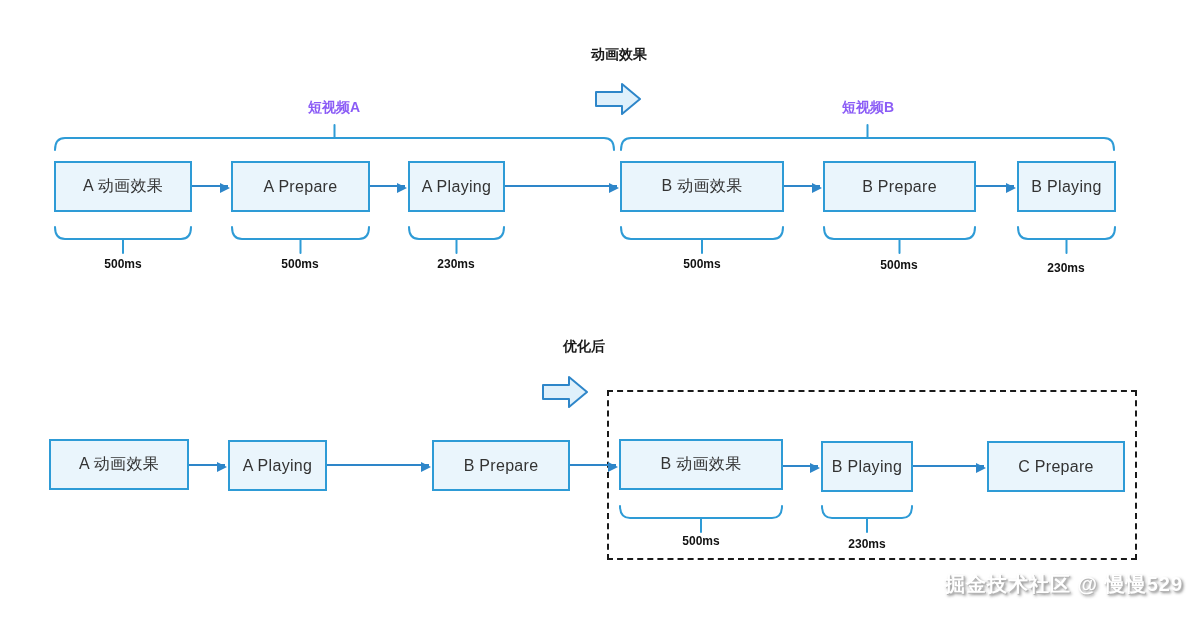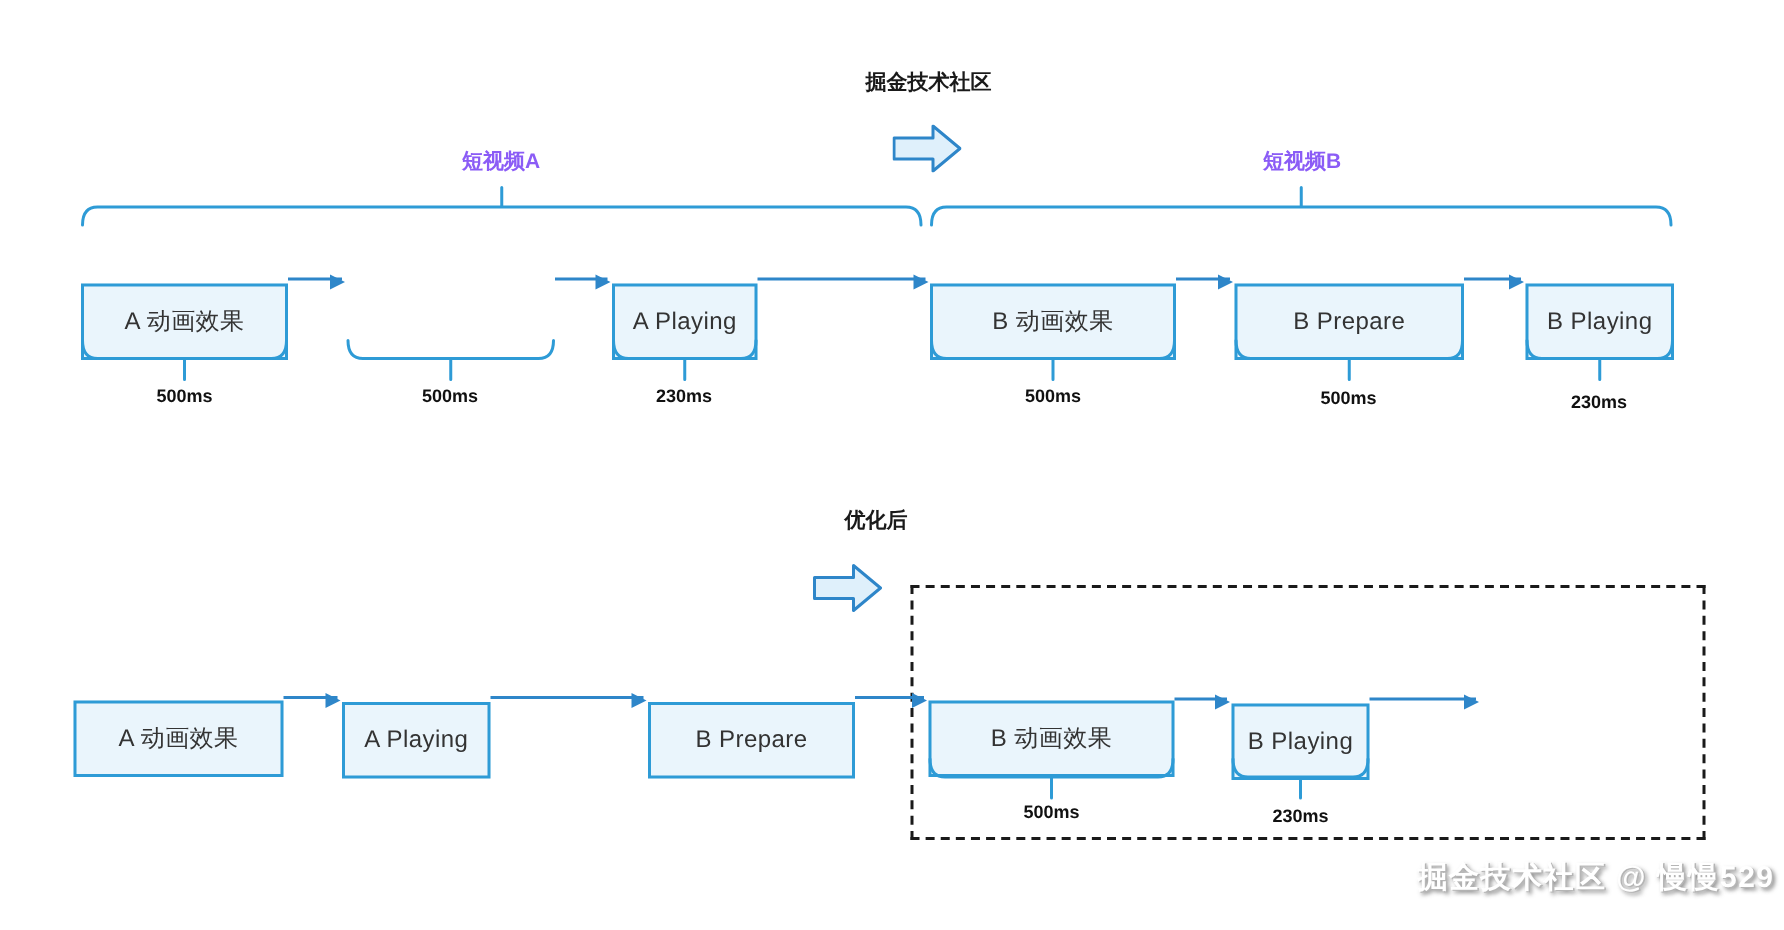--- a/index.html
+++ b/index.html
@@ -4,21 +4,21 @@
 <style>
   html,body{margin:0;padding:0;background:#fff;}
   .canvas{
     position:relative;width:1189px;height:620px;background:#ffffff;
     font-family:"Liberation Sans","DejaVu Sans",sans-serif;overflow:hidden;
   }
   .node{
     position:absolute;height:51px;box-sizing:border-box;
     border:2px solid #2E9BD6;background:#EAF5FC;
     display:flex;align-items:center;justify-content:center;
-    font-size:16px;color:#333333;letter-spacing:0.3px;margin-top:28px;
+    font-size:16px;color:#333333;letter-spacing:0.3px;
   }
   .sec-title{
     position:absolute;font-size:14px;font-weight:bold;color:#1a1a1a;
     text-align:center;
   }
   .group-label{
     position:absolute;width:120px;text-align:center;
     font-size:14px;font-weight:bold;color:#8b5cf6;
   }
   .duration{
@@ -42,37 +42,38 @@
     position:absolute;right:6px;top:571px;
     font-size:20px;font-weight:bold;color:#ffffff;letter-spacing:1px;
     text-shadow:1px 1px 0 #b5b5b5, 2px 2px 3px rgba(110,110,110,0.85);
   }
 </style>
 </head>
 <body>
 
 <div class="canvas">
 
-  <div class="sec-title" style="left:549px;top:46px;width:140px;">掘金技术社区</div>
+  <div class="sec-title" style="left:549px;top:46px;width:140px;">动画效果</div>
 
   <svg class="blockarrow" style="left:595px;top:83px;" width="46" height="32" viewBox="0 0 46 32">
     <polygon points="1,9 27,9 27,1 45,16 27,31 27,23 1,23"></polygon>
   </svg>
 
   <div class="group-label" style="left:274px;top:99px;">短视频A</div>
   <div class="group-label" style="left:808px;top:99px;">短视频B</div>
 
   <svg class="brace" style="left:54px;top:124px;" width="561" height="27" viewBox="0 0 561 27">
     <path d="M1,26 Q1,14 11,14 L550,14 Q560,14 560,26 M280.5,14 L280.5,1"></path>
   </svg>
   <svg class="brace" style="left:620px;top:124px;" width="495" height="27" viewBox="0 0 495 27">
     <path d="M1,26 Q1,14 11,14 L484,14 Q494,14 494,26 M247.5,14 L247.5,1"></path>
   </svg>
 
   <div class="node" style="left:54px;top:161px;width:138px;">A 动画效果</div>
+  <div class="node" style="left:231px;top:161px;width:139px;">A Prepare</div>
   <div class="node" style="left:408px;top:161px;width:97px;">A Playing</div>
   <div class="node" style="left:620px;top:161px;width:164px;">B 动画效果</div>
   <div class="node" style="left:823px;top:161px;width:153px;">B Prepare</div>
   <div class="node" style="left:1017px;top:161px;width:99px;">B Playing</div>
 
   <div class="harrow" style="left:192px;top:185px;width:36px;"></div>
   <div class="harrow" style="left:370px;top:185px;width:35px;"></div>
   <div class="harrow" style="left:505px;top:185px;width:112px;"></div>
   <div class="harrow" style="left:784px;top:185px;width:36px;"></div>
   <div class="harrow" style="left:976px;top:185px;width:38px;"></div>
@@ -109,20 +110,21 @@
     <polygon points="1,9 27,9 27,1 45,16 27,31 27,23 1,23"></polygon>
   </svg>
 
   <div class="dashed-box"></div>
 
   <div class="node" style="left:49px;top:439px;width:140px;">A 动画效果</div>
   <div class="node" style="left:228px;top:440px;width:99px;">A Playing</div>
   <div class="node" style="left:432px;top:440px;width:138px;">B Prepare</div>
   <div class="node" style="left:619px;top:439px;width:164px;">B 动画效果</div>
   <div class="node" style="left:821px;top:441px;width:92px;">B Playing</div>
+  <div class="node" style="left:987px;top:441px;width:138px;">C Prepare</div>
 
   <div class="harrow" style="left:189px;top:464px;width:36px;"></div>
   <div class="harrow" style="left:327px;top:464px;width:102px;"></div>
   <div class="harrow" style="left:570px;top:464px;width:46px;"></div>
   <div class="harrow" style="left:783px;top:465px;width:35px;"></div>
   <div class="harrow" style="left:913px;top:465px;width:71px;"></div>
 
   <svg class="brace" style="left:619px;top:505px;" width="164" height="28" viewBox="0 0 164 28">
     <path d="M1,1 Q1,13 11,13 L153,13 Q163,13 163,1 M82,13 L82,27"></path>
   </svg>

